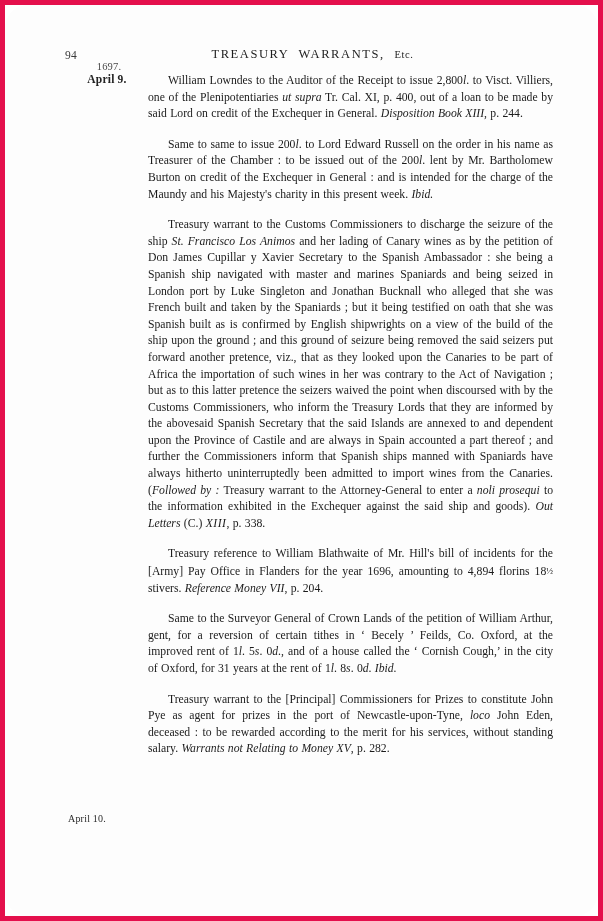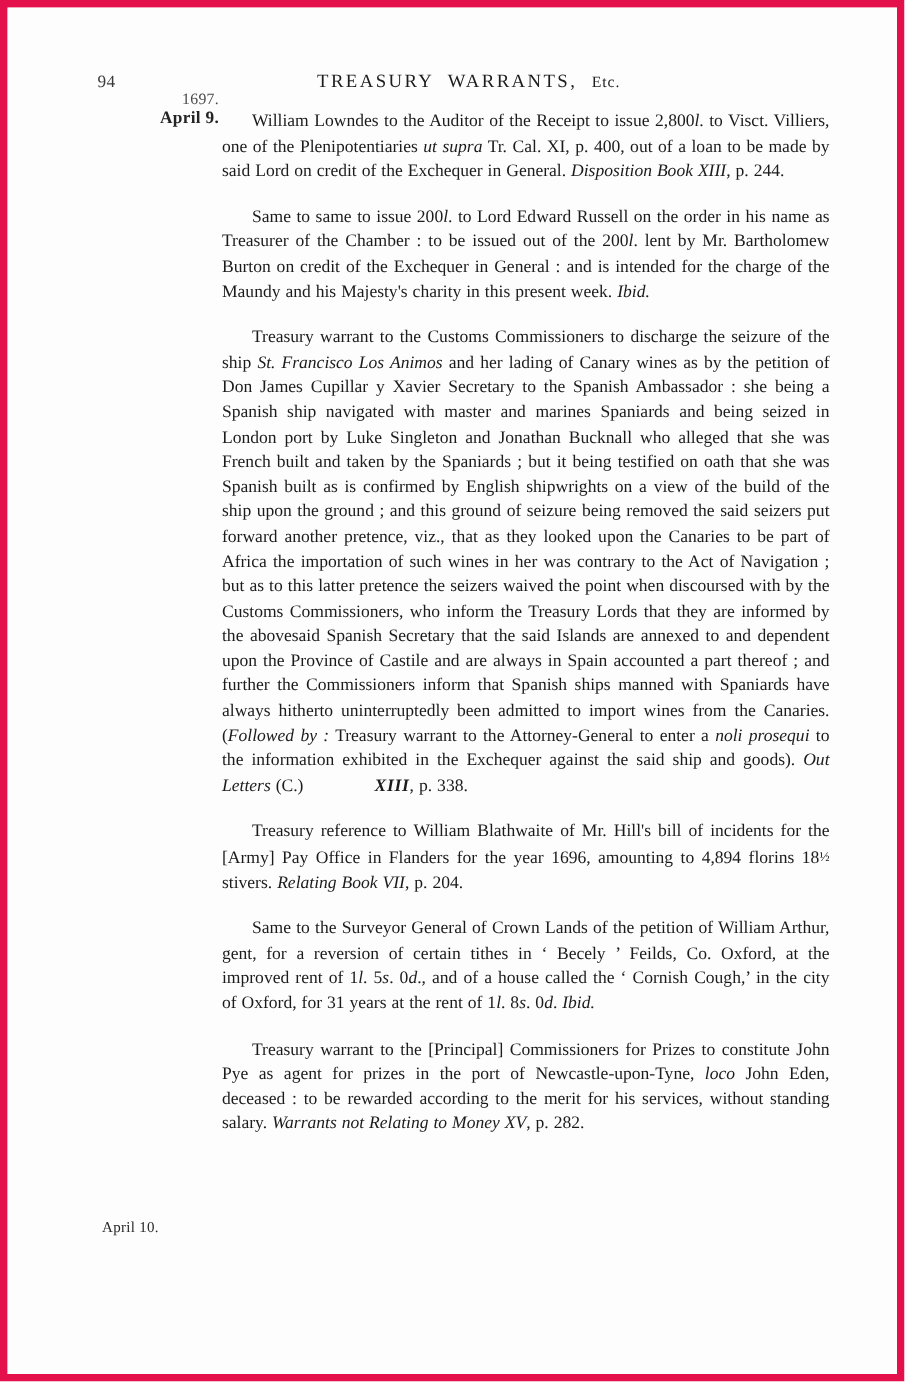--- a/index.html
+++ b/index.html
@@ -18,20 +18,21 @@
     background: #ffffff;
     border: 5px solid #e4104c;
     overflow: hidden;
   }
   .scan {
     position: absolute;
     left: 0; top: 0;
     width: 593px;
     height: 911px;
     background: #fdfdfd;
+    border-radius: 23px;
   }
 
   
   .folio {
     position: absolute;
     left: 60px;
     top: 44px;
     font-size: 11.5px;
     color: #3a3a3a;
     letter-spacing: .3px;
@@ -53,21 +54,21 @@
     font-size: 10.5px;
     letter-spacing: .6px;
   }
 
   
   .margin-col {
     position: absolute;
     left: 55px;
     top: 56px;
     width: 86px;
-    text-align: right;
+    text-align: center;
   }
   .year {
     font-size: 10.5px;
     color: #4a4a4a;
     padding-left: 12px;
     letter-spacing: .2px;
   }
   .datemark {
     font-size: 11.5px;
     font-weight: bold;
@@ -103,21 +104,21 @@
   }
   p.entry.gap-lg { margin-bottom: 22px; }
 
   .col2 {
     position: absolute;
     left: 143px;
     top: 806px;
     width: 405px;
   }
   .it { font-style: italic; }
-  .vol { font-style: italic; font-weight: bold; letter-spacing: .5px; margin-left: 44px; }
+  .vol { font-style: italic; font-weight: normal; letter-spacing: .5px; }
   .frac { font-size: 9px; vertical-align: 1px; }
 </style>
 </head>
 <body>
 
 <div class="page">
   <div class="scan">
 
     <div class="folio">94</div>
 
@@ -128,21 +129,21 @@
 
     <div class="margin-col">
       <div class="year">1697.</div>
       <div class="datemark">April 9.</div>
     </div>
 
     <div class="col">
       <p class="entry">William Lowndes to the Auditor of the Receipt to issue 2,800<span class="it">l</span>. to Visct. Villiers, one of the Plenipotentiaries <span class="it">ut supra</span> Tr. Cal. XI, p. 400, out of a loan to be made by said Lord on credit of the Exchequer in General.  <span class="it">Disposition Book XIII</span>, p. 244.</p>
       <p class="entry">Same to same to issue 200<span class="it">l</span>. to Lord Edward Russell on the order in his name as Treasurer of the Chamber :  to be issued out of the 200<span class="it">l</span>. lent by Mr. Bartholomew Burton on credit of the Exchequer in General :  and is intended for the charge of the Maundy and his Majesty's charity in this present week.   <span class="it">Ibid.</span></p>
       <p class="entry">Treasury warrant to the Customs Commissioners to discharge the seizure of the ship <span class="it">St. Francisco Los Animos</span> and her lading of Canary wines as by the petition of Don James Cupillar y Xavier Secretary to the Spanish Ambassador :  she being a Spanish ship navigated with master and marines Spaniards and being seized in London port by Luke Singleton and Jonathan Bucknall who alleged that she was French built and taken by the Spaniards ;  but it being testified on oath that she was Spanish built as is confirmed by English shipwrights on a view of the build of the ship upon the ground ;  and this ground of seizure being removed the said seizers put forward another pretence, viz., that as they looked upon the Canaries to be part of Africa the importation of such wines in her was contrary to the Act of Navigation ;  but as to this latter pretence the seizers waived the point when discoursed with by the Customs Commissioners, who inform the Treasury Lords that they are informed by the abovesaid Spanish Secretary that the said Islands are annexed to and dependent upon the Province of Castile and are always in Spain accounted a part thereof ;  and further the Commissioners inform that Spanish ships manned with Spaniards have always hitherto uninterruptedly been admitted to import wines from the Canaries. (<span class="it">Followed by :</span>  Treasury warrant to the Attorney-General to enter a <span class="it">noli prosequi</span> to the information exhibited in the Exchequer against the said ship and goods).   <span class="it">Out Letters</span> (C.) <span class="vol">XIII</span>, p. 338.</p>
-      <p class="entry">Treasury reference to William Blathwaite of Mr. Hill's bill of incidents for the [Army] Pay Office in Flanders for the year 1696, amounting to 4,894 florins 18<span class="frac">½</span> stivers.   <span class="it">Relating Book VII</span>, p. 204.</p>
+      <p class="entry">Treasury reference to William Blathwaite of Mr. Hill's bill of incidents for the [Army] Pay Office in Flanders for the year 1696, amounting to 4,894 florins 18<span class="frac">½</span> stivers.   <span class="it">Reference Money VII</span>, p. 204.</p>
       <p class="entry">Same to the Surveyor General of Crown Lands of the petition of William Arthur, gent, for a reversion of certain tithes in ‘ Becely ’ Feilds, Co. Oxford, at the improved rent of 1<span class="it">l</span>. 5<span class="it">s</span>. 0<span class="it">d</span>., and of a house called the ‘ Cornish Cough,’ in the city of Oxford, for 31 years at the rent of 1<span class="it">l</span>. 8<span class="it">s</span>. 0<span class="it">d</span>.   <span class="it">Ibid.</span></p>
       <p class="entry gap-lg">Treasury warrant to the [Principal] Commissioners for Prizes to constitute John Pye as agent for prizes in the port of Newcastle-upon-Tyne, <span class="it">loco</span> John Eden, deceased :  to be rewarded according to the merit for his services, without standing salary.   <span class="it">Warrants not Relating to Money XV</span>, p. 282.</p>
     </div>
 
     <div class="datemark2">April 10.</div>
 
 
   </div>
 </div>
 

